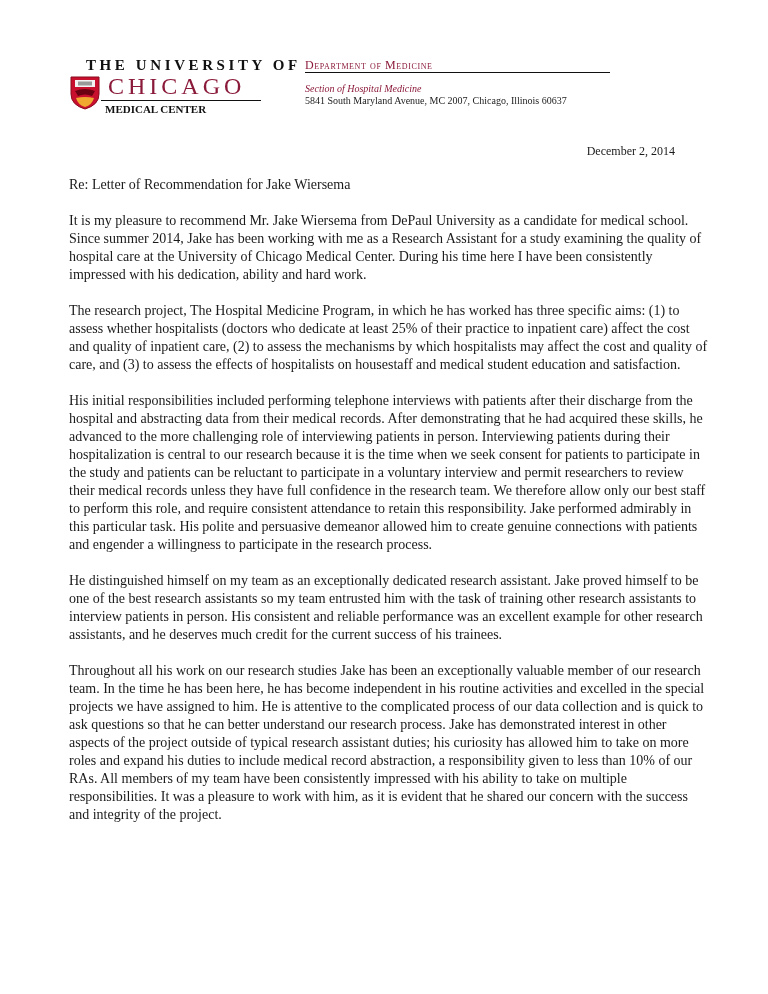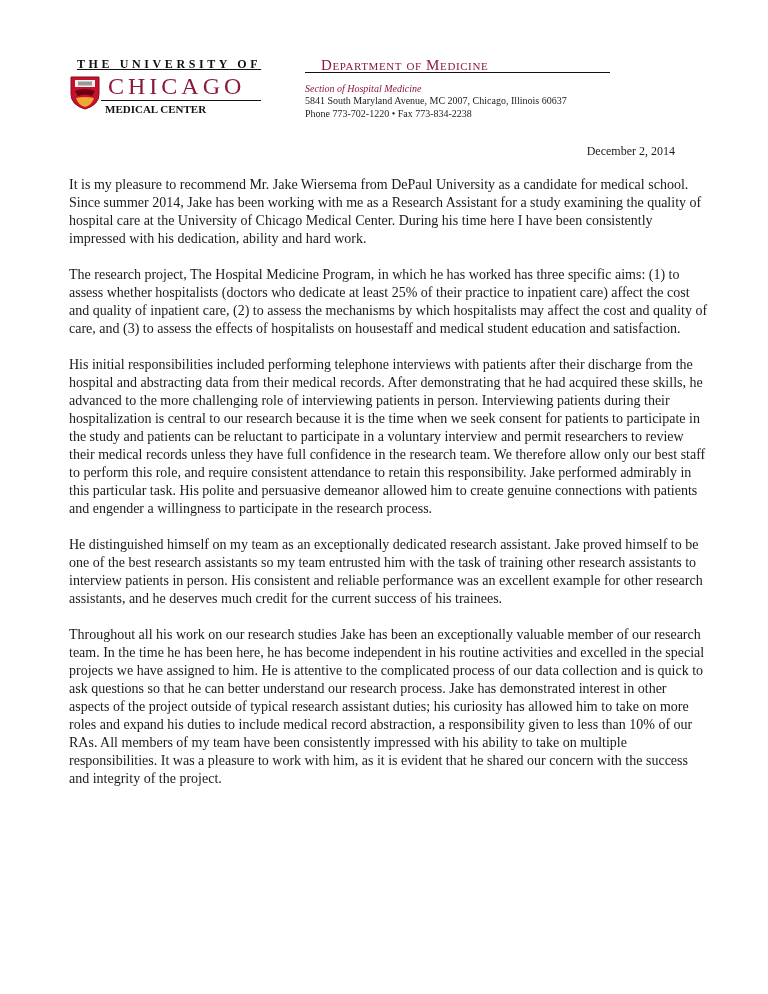--- a/index.html
+++ b/index.html
@@ -1,27 +1,27 @@
 <!DOCTYPE html>
 <html><head>
 <meta charset="utf-8">
 <style>
   html, body { margin: 0; padding: 0; background: #ffffff; }
   body { width: 768px; height: 994px; position: relative; overflow: hidden;
          font-family: "Liberation Serif", "DejaVu Serif", serif; color: #1a1a1a; }
 
   .logo-block { position: absolute; left: 70px; top: 57px; width: 195px; }
-  .uni-line { position: absolute; left: 7px; top: 0; font-weight: bold; font-size: 12px; letter-spacing: 3.6px; white-space: nowrap; color: #111; text-decoration: underline; }
+  .uni-line { position: absolute; left: 16px; top: 0; font-weight: bold; font-size: 15px; letter-spacing: 3.6px; white-space: nowrap; color: #111; }
   .shield { position: absolute; left: 0; top: 19px; width: 30px; height: 34px; }
   .chicago { position: absolute; left: 38px; top: 16px; font-size: 24px; letter-spacing: 4px; color: #8b1a3a; white-space: nowrap; line-height: 26px; text-align: center; }
   .logo-rule { position: absolute; left: 31px; top: 43px; width: 160px; height: 0; border-top: 1.2px solid #111; }
   .medctr { position: absolute; left: 35px; top: 46px; font-weight: bold; font-size: 11px; white-space: nowrap; color: #111; }
 
   .dept-block { position: absolute; left: 305px; top: 59px; width: 305px; }
-  .dept-title { font-size: 15px; color: #8b1a3a; letter-spacing: 0.6px; white-space: nowrap; font-variant: small-caps; line-height: 12px; margin-left: 16px; }
+  .dept-title { font-size: 12px; color: #8b1a3a; letter-spacing: 0.6px; white-space: nowrap; font-variant: small-caps; line-height: 12px; }
   .dept-rule { border-top: 1px solid #111; margin-top: 1px; width: 305px; }
   .dept-section { font-style: italic; font-size: 10px; color: #8b1a3a; margin-top: 10px; line-height: 12px; white-space: nowrap; }
   .dept-line { font-size: 10px; line-height: 12.5px; white-space: nowrap; color: #222; }
 
   .date { position: absolute; right: 93px; top: 144px; font-size: 12px; white-space: nowrap; }
 
   .letter { position: absolute; left: 69px; top: 176px; width: 640px; font-size: 14px; line-height: 18px; }
   .letter p { margin: 0 0 18px 0; }
 </style>
 </head>
@@ -39,24 +39,24 @@
   <div class="chicago">CHICAGO</div>
   <div class="logo-rule"></div>
   <div class="medctr">MEDICAL CENTER</div>
 </div>
 
 <div class="dept-block">
   <div class="dept-title">Department of Medicine</div>
   <div class="dept-rule"></div>
   <div class="dept-section">Section of Hospital Medicine</div>
   <div class="dept-line">5841 South Maryland Avenue, MC 2007, Chicago, Illinois 60637</div>
-  <div class="dept-line">Phone 773-702-1220 • Fax 773-834-2238</div>
 </div>
 
 <div class="date">December 2, 2014</div>
 
 <div class="letter">
+  <p>Re:  Letter of Recommendation for Jake Wiersema</p>
   <p>It is my pleasure to recommend Mr. Jake Wiersema from DePaul University as a candidate for medical school.  Since summer 2014, Jake has been working with me as a Research Assistant for a study examining the quality of hospital care at the University of Chicago Medical Center.  During his time here I have been consistently impressed with his dedication, ability and hard work.</p>
   <p>The research project, The Hospital Medicine Program, in which he has worked has three specific aims: (1) to assess whether hospitalists (doctors who dedicate at least 25% of their practice to inpatient care) affect the cost and quality of inpatient care, (2) to assess the mechanisms by which hospitalists may affect the cost and quality of care, and (3) to assess the effects of hospitalists on housestaff and medical student education and satisfaction.</p>
   <p>His initial responsibilities included performing telephone interviews with patients after their discharge from the hospital and abstracting data from their medical records.  After demonstrating that he had acquired these skills, he advanced to the more challenging role of interviewing patients in person. Interviewing patients during their hospitalization is central to our research because it is the time when we seek consent for patients to participate in the study and patients can be reluctant to participate in a voluntary interview and permit researchers to review their medical records unless they have full confidence in the research team. We therefore allow only our best staff to perform this role, and require consistent attendance to retain this responsibility. Jake performed admirably in this particular task.  His polite and persuasive demeanor allowed him to create genuine connections with patients and engender a willingness to participate in the research process.</p>
   <p>He distinguished himself on my team as an exceptionally dedicated research assistant.  Jake proved himself to be one of the best research assistants so my team entrusted him with the task of training other research assistants to interview patients in person.  His consistent and reliable performance was an excellent example for other research assistants, and he deserves much credit for the current success of his trainees.</p>
   <p>Throughout all his work on our research studies Jake has been an exceptionally valuable member of our research team. In the time he has been here, he has become independent in his routine activities and excelled in the special projects we have assigned to him. He is attentive to the complicated process of our data collection and is quick to ask questions so that he can better understand our research process. Jake has demonstrated interest in other aspects of the project outside of typical research assistant duties; his curiosity has allowed him to take on more roles and expand his duties to include medical record abstraction, a responsibility given to less than 10% of our RAs. All members of my team have been consistently impressed with his ability to take on multiple responsibilities. It was a pleasure to work with him, as it is evident that he shared our concern with the success and integrity of the project.</p>
 </div>
 
 </body></html>

